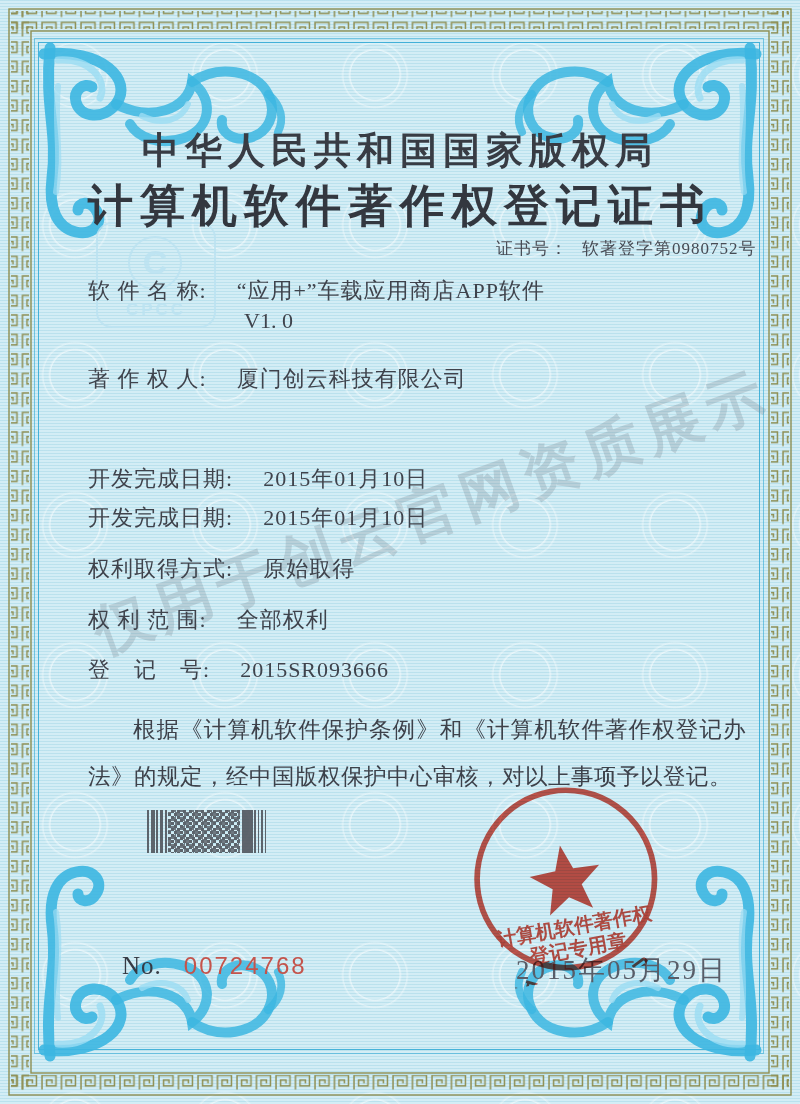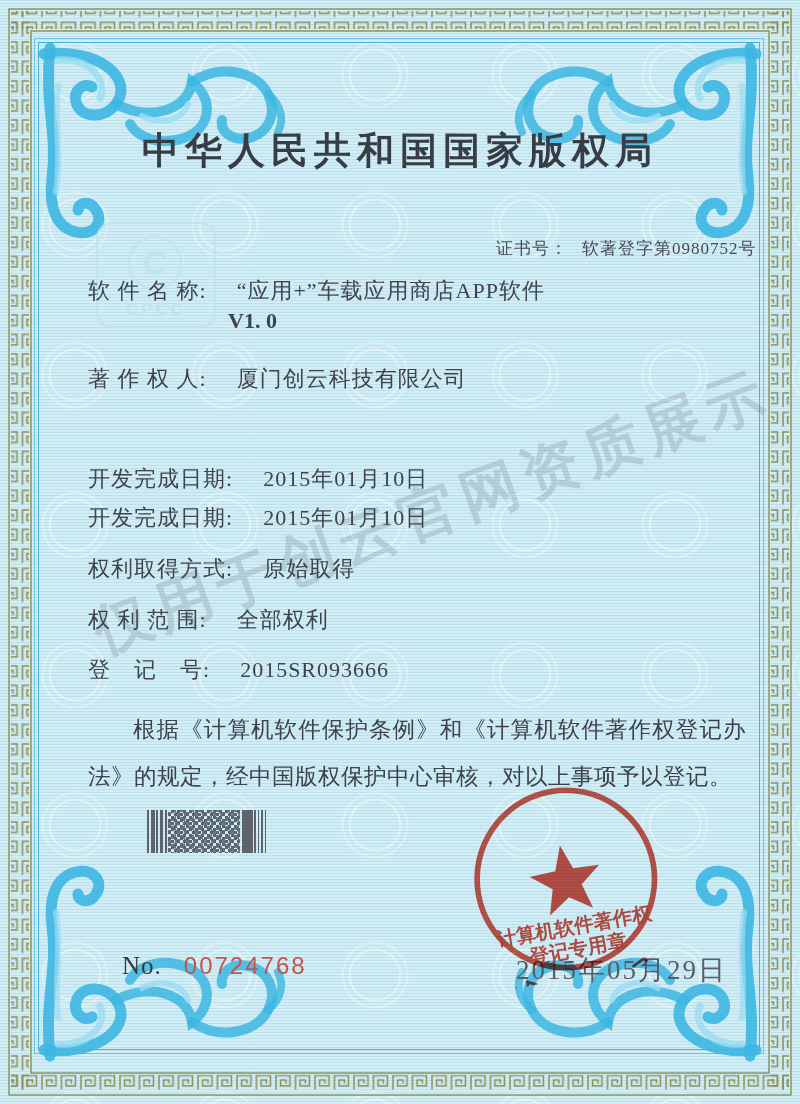--- a/index.html
+++ b/index.html
@@ -36,21 +36,21 @@
   
   .t{position:absolute;z-index:4;color:#3c4049;}
   .authority{left:0;width:800px;top:126px;text-align:center;font-size:37px;font-weight:bold;
     letter-spacing:6px;color:#383c44;}
   .cert-title{left:0;width:800px;top:176px;text-align:center;font-size:45px;font-weight:bold;
     letter-spacing:7px;color:#33373f;}
   .certno{left:496px;top:237px;font-size:17px;color:#474b54;letter-spacing:1px;}
   .certno .v{margin-left:14px;}
   .field{left:88px;font-size:22px;letter-spacing:1px;color:#3f434c;white-space:nowrap;}
   .field .val{margin-left:30px;}
-  .val2{left:228px;font-size:22px;color:#3f434c;font-weight:bold;}
+  .val2{left:244px;font-size:22px;color:#3f434c;}
   .body-par{
     left:88px;top:706px;width:658px;font-size:22.5px;line-height:47px;
     text-indent:2em;text-align:justify;color:#3d414a;letter-spacing:.5px;
   }
   
   .barcode{position:absolute;left:147px;top:810px;width:120px;height:43px;z-index:4;display:flex;opacity:.88;}
   .bc-start{width:20px;background:repeating-linear-gradient(90deg,#4d525a 0 2.5px,rgba(0,0,0,0) 2.5px 4px,#4d525a 4px 7.5px,rgba(0,0,0,0) 7.5px 9px);}
   .bc-noise{flex:1;margin:0 1px;background:
       repeating-conic-gradient(#4d525a 0% 25%, rgba(0,0,0,0) 0% 50%),
       repeating-conic-gradient(rgba(77,82,90,.85) 0% 25%, rgba(0,0,0,0) 0% 50%);
@@ -106,20 +106,21 @@
   </svg>
 
   <div class="emblem">
     <div class="c-ring">C</div>
     <div class="cap">CPCC</div>
   </div>
 
   <div class="watermark">仅用于创云官网资质展示</div>
 
   <div class="t authority">中华人民共和国国家版权局</div>
+  <div class="t cert-title">计算机软件著作权登记证书</div>
 
   <div class="t certno">
     <span>证书号：</span><span class="v">软著登字第0980752号</span>
   </div>
 
   <div class="t field" style="top:276px">
     <span>软 件 名 称:</span><span class="val">“应用+”车载应用商店APP软件</span>
   </div>
   <div class="t val2" style="top:308px">V1. 0</div>
 

